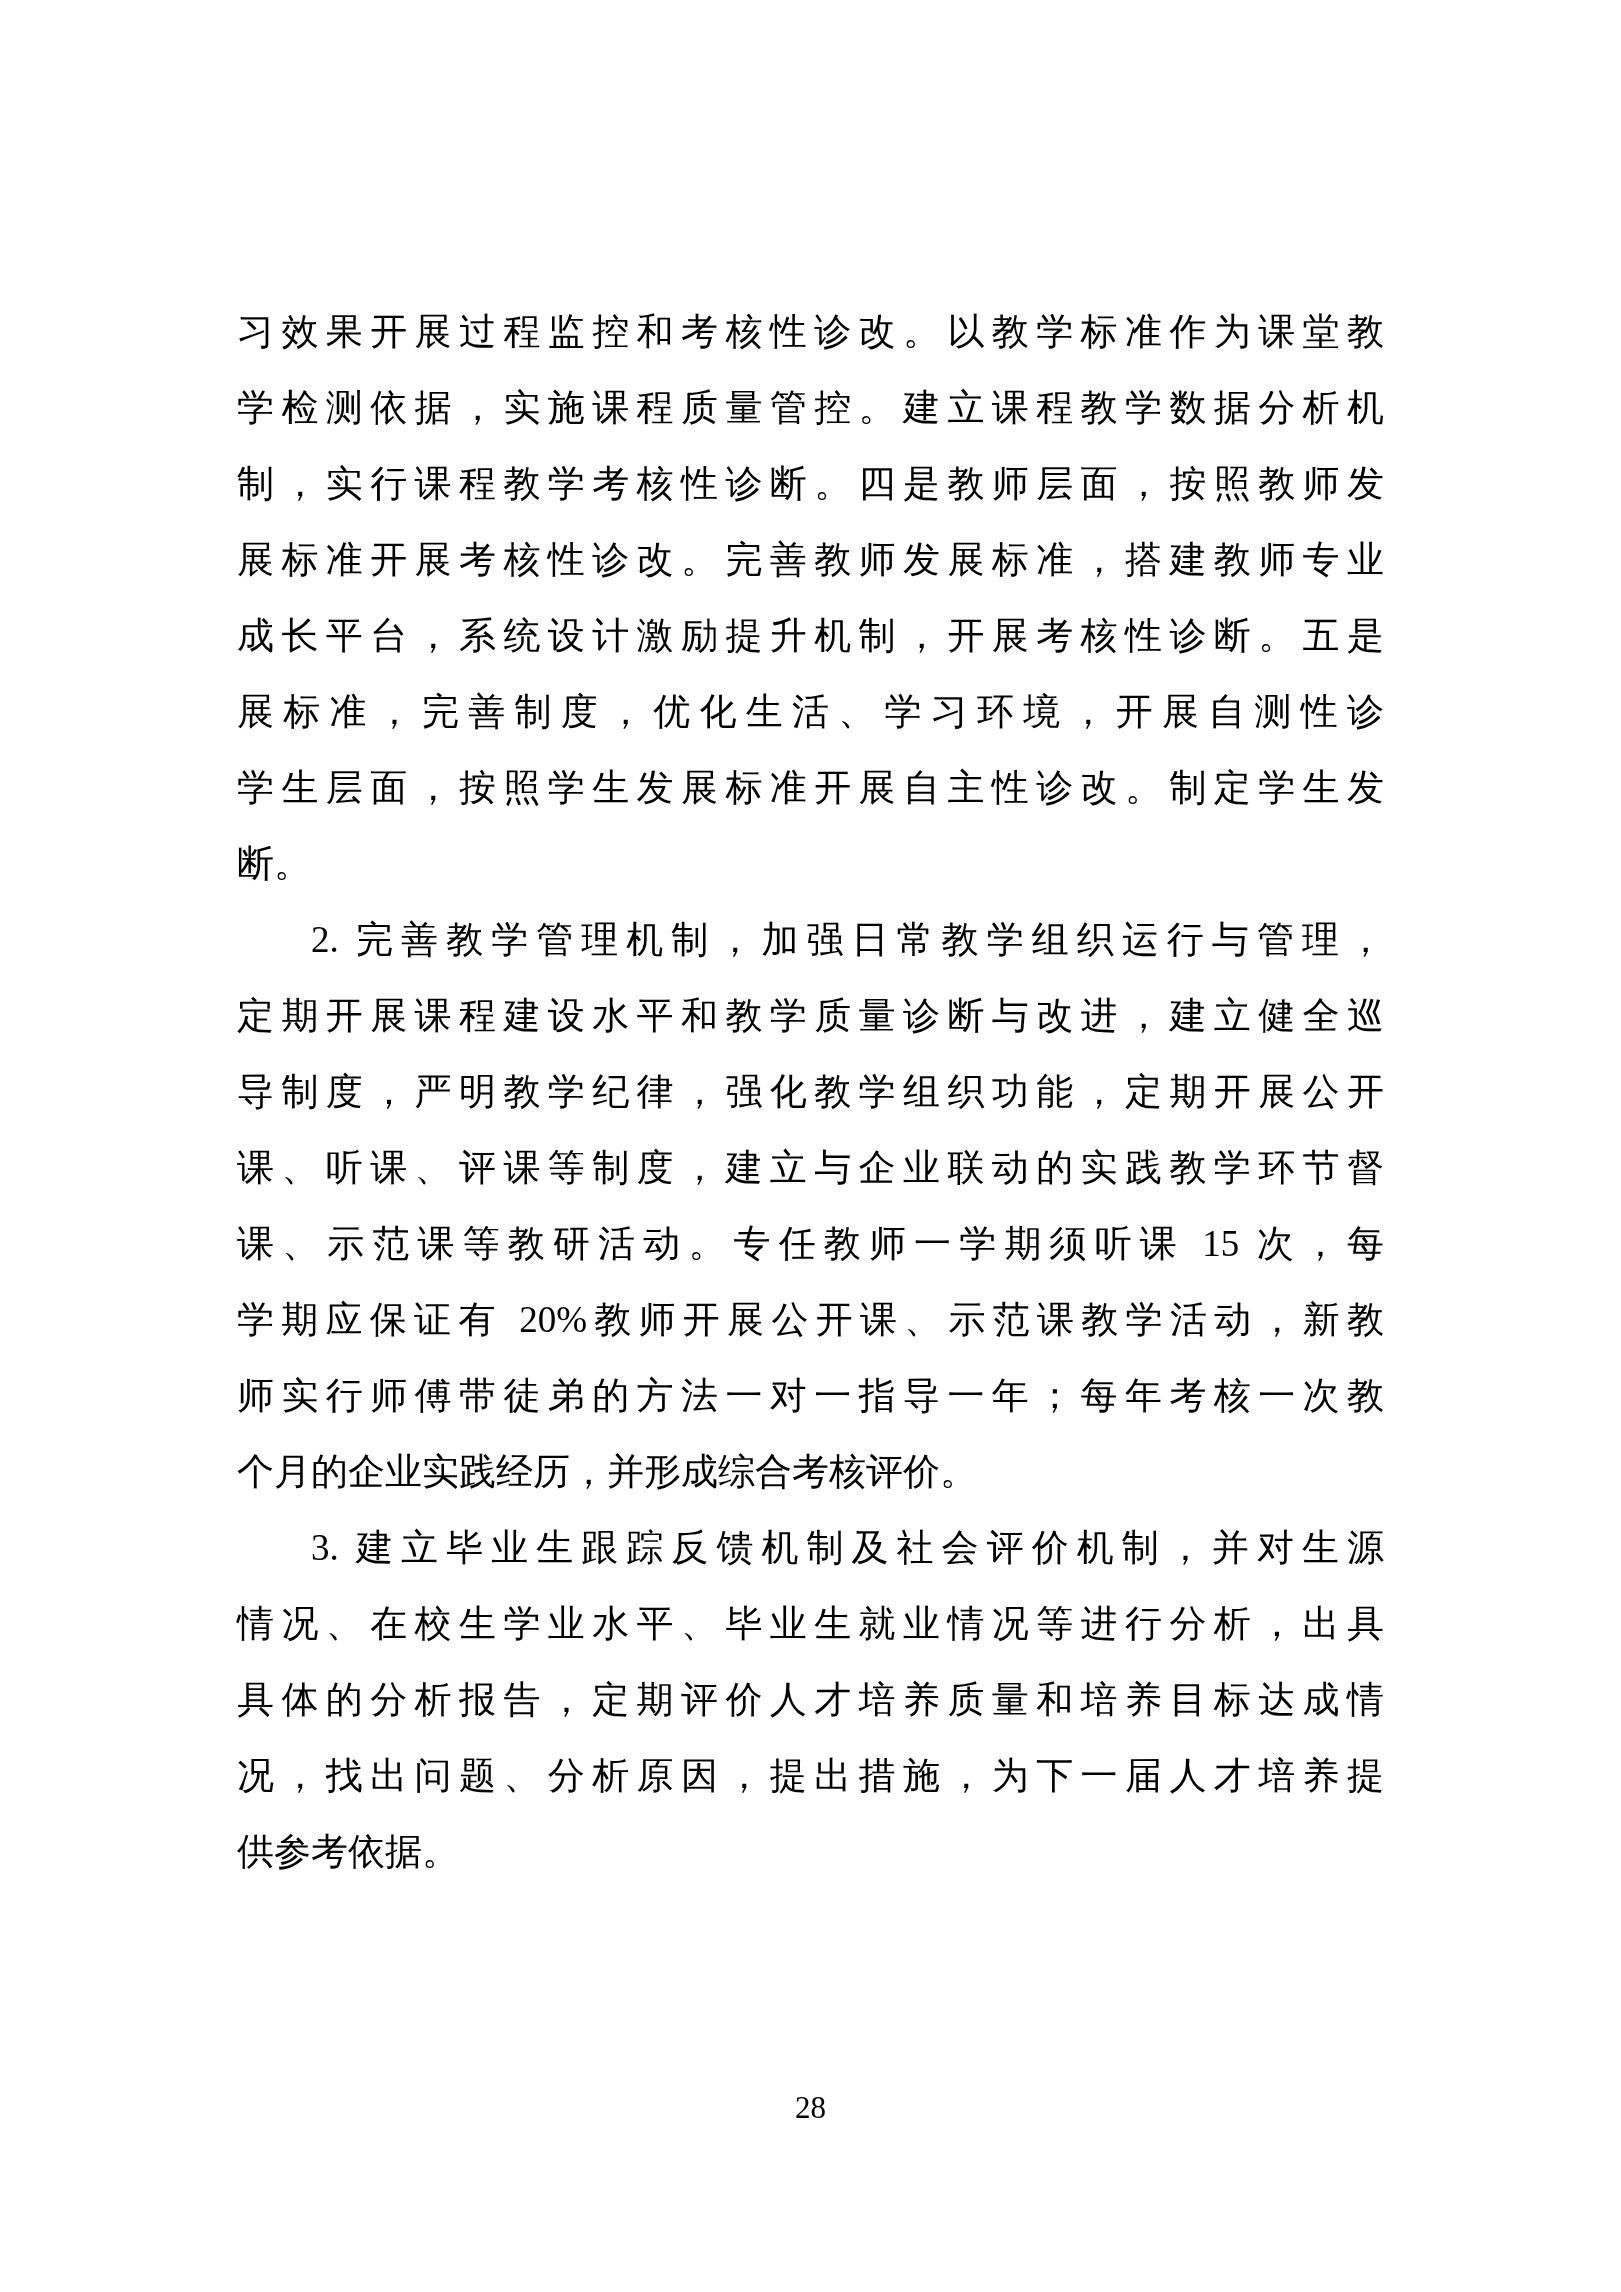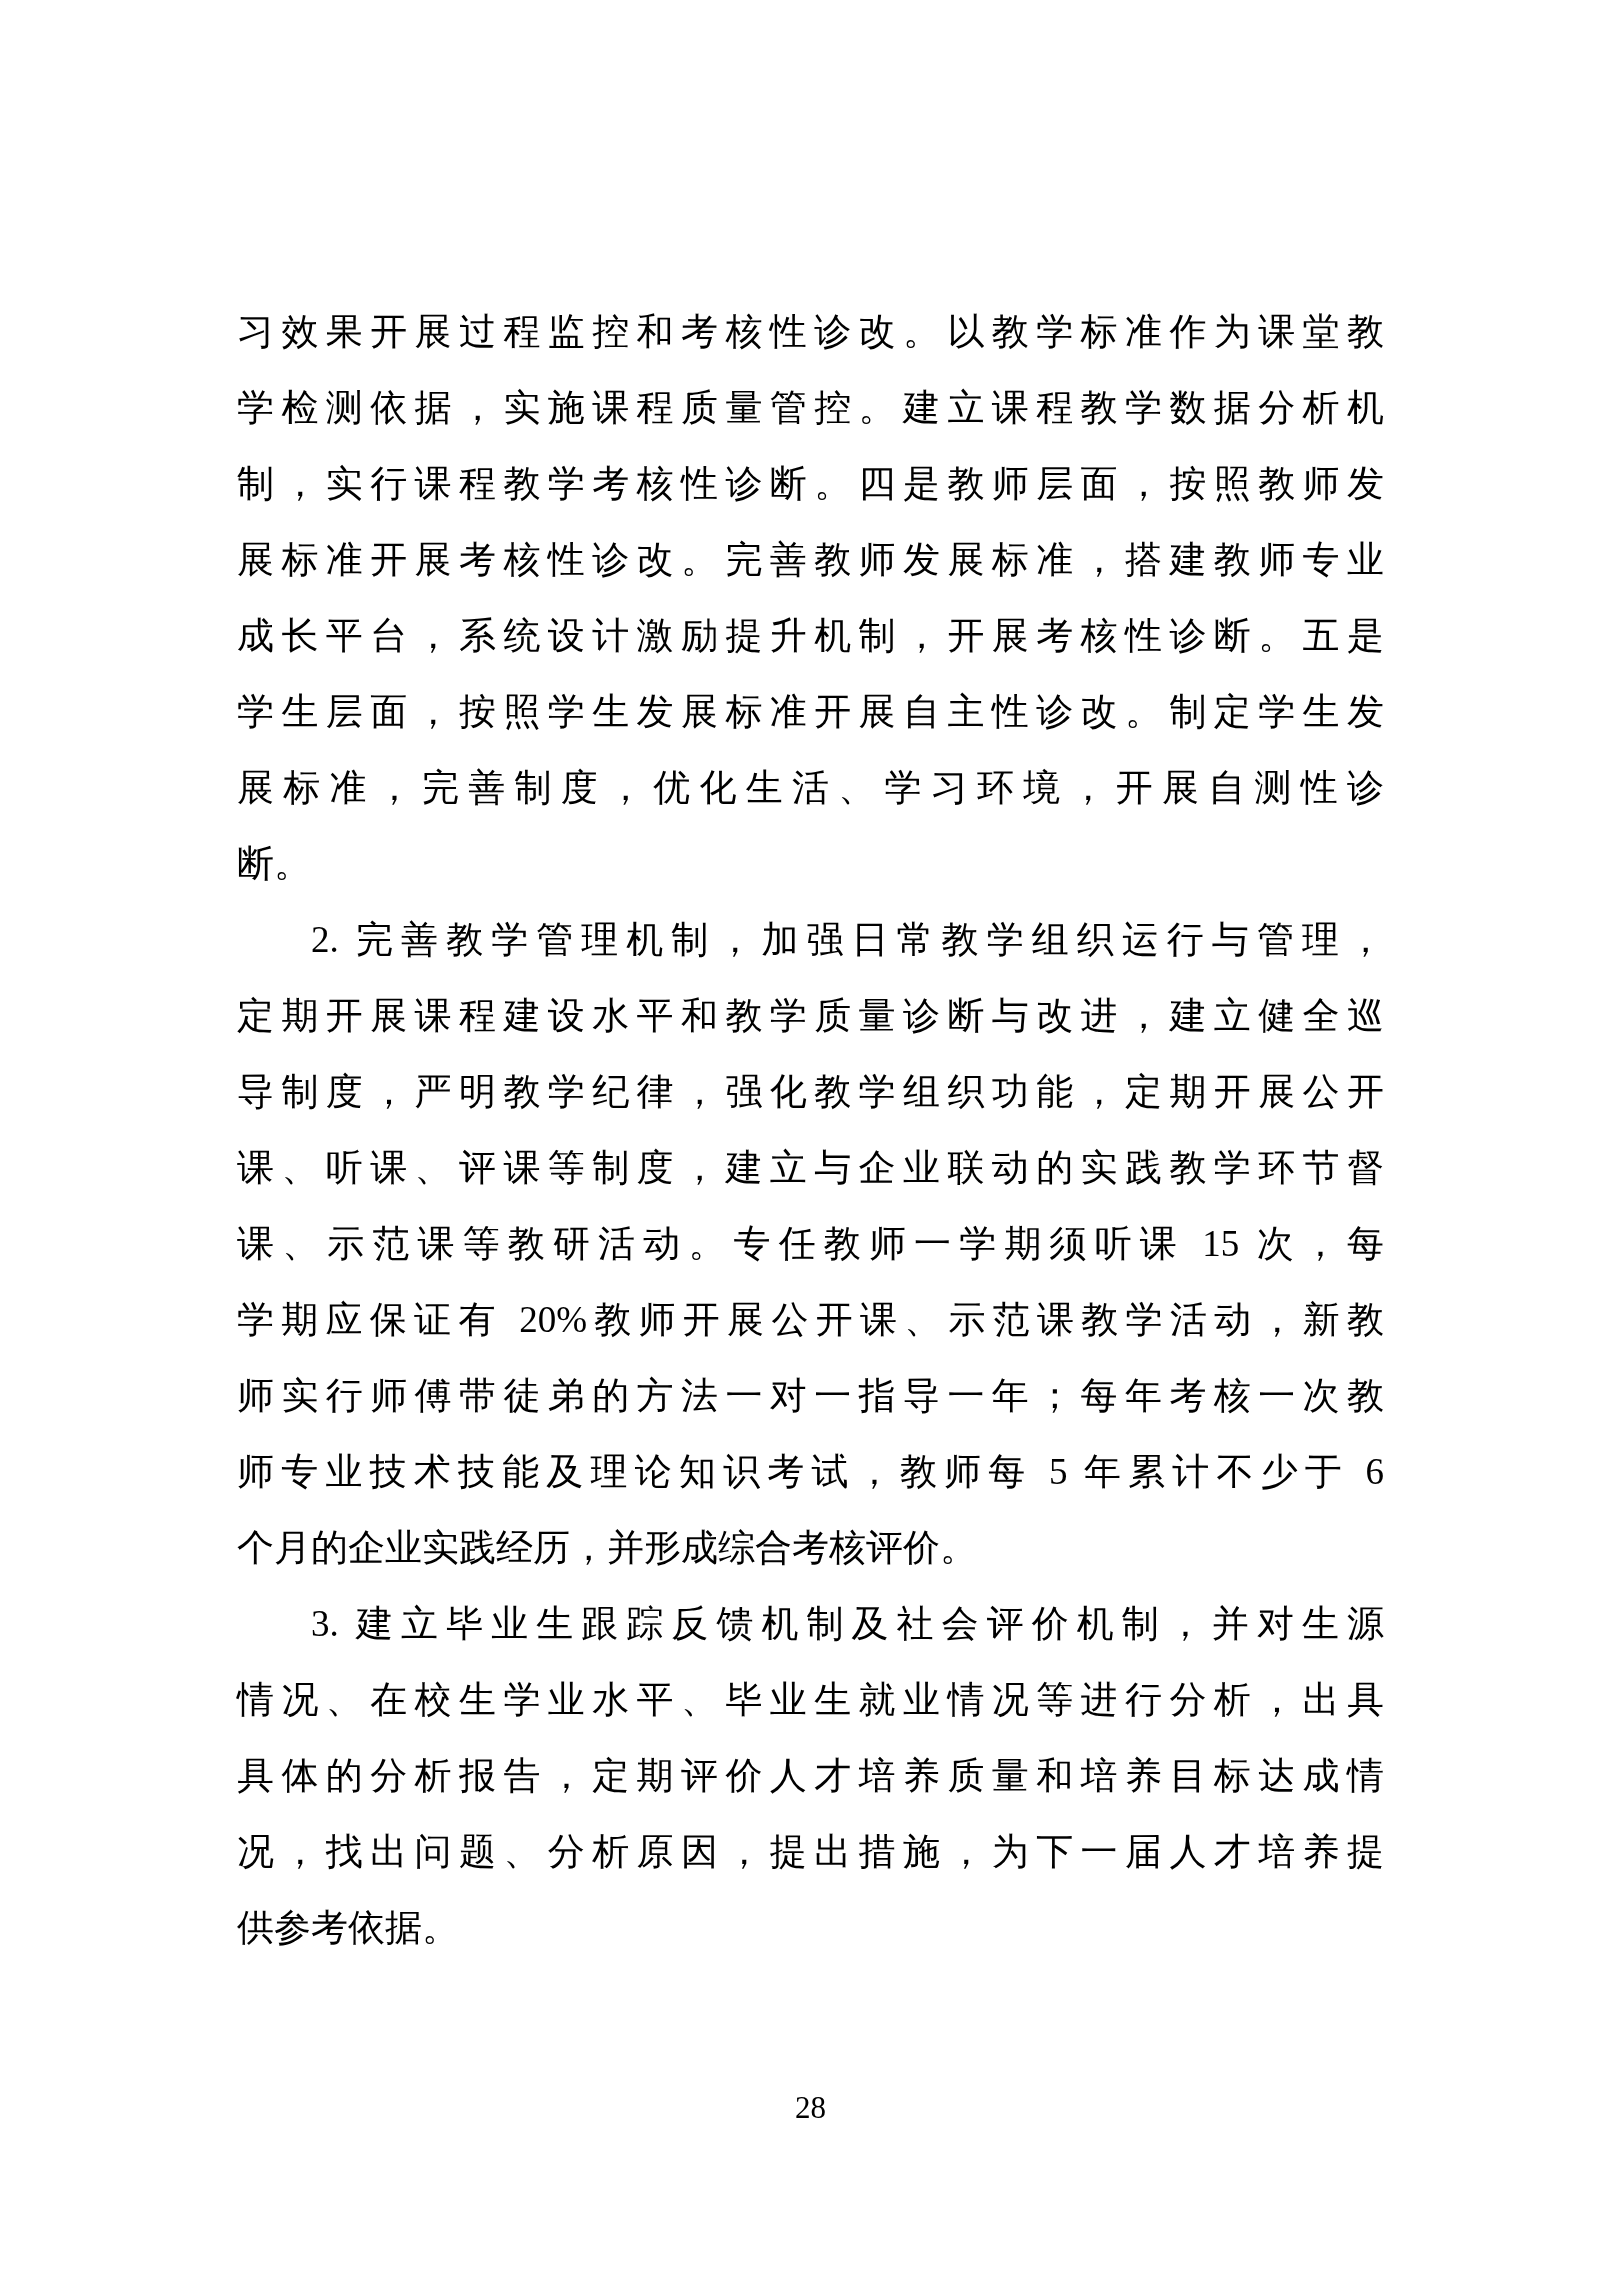--- a/index.html
+++ b/index.html
@@ -55,33 +55,32 @@
 <body>
 
 <div class="page">
   <div class="text-block">
       <div class="paragraph">
         <div class="line">习效果开展过程监控和考核性诊改。以教学标准作为课堂教</div>
         <div class="line">学检测依据，实施课程质量管控。建立课程教学数据分析机</div>
         <div class="line">制，实行课程教学考核性诊断。四是教师层面，按照教师发</div>
         <div class="line">展标准开展考核性诊改。完善教师发展标准，搭建教师专业</div>
         <div class="line">成长平台，系统设计激励提升机制，开展考核性诊断。五是</div>
+        <div class="line">展标准，完善制度，优化生活、学习环境，开展自测性诊</div>
         <div class="line">学生层面，按照学生发展标准开展自主性诊改。制定学生发</div>
-        <div class="line">展标准，完善制度，优化生活、学习环境，开展自测性诊</div>
         <div class="line last">断。</div>
       </div>
       <div class="paragraph">
         <div class="line indent">2. 完善教学管理机制，加强日常教学组织运行与管理，</div>
         <div class="line">定期开展课程建设水平和教学质量诊断与改进，建立健全巡</div>
         <div class="line">导制度，严明教学纪律，强化教学组织功能，定期开展公开</div>
         <div class="line">课、听课、评课等制度，建立与企业联动的实践教学环节督</div>
         <div class="line">课、示范课等教研活动。专任教师一学期须听课 15 次，每</div>
         <div class="line">学期应保证有 20%教师开展公开课、示范课教学活动，新教</div>
         <div class="line">师实行师傅带徒弟的方法一对一指导一年；每年考核一次教</div>
-        <div class="line">师专业技术技能及理论知识考试，教师每 5 年累计不少于 6</div>
         <div class="line last">个月的企业实践经历，并形成综合考核评价。</div>
       </div>
       <div class="paragraph">
         <div class="line indent">3. 建立毕业生跟踪反馈机制及社会评价机制，并对生源</div>
         <div class="line">情况、在校生学业水平、毕业生就业情况等进行分析，出具</div>
         <div class="line">具体的分析报告，定期评价人才培养质量和培养目标达成情</div>
         <div class="line">况，找出问题、分析原因，提出措施，为下一届人才培养提</div>
         <div class="line last">供参考依据。</div>
       </div>
     </div>

